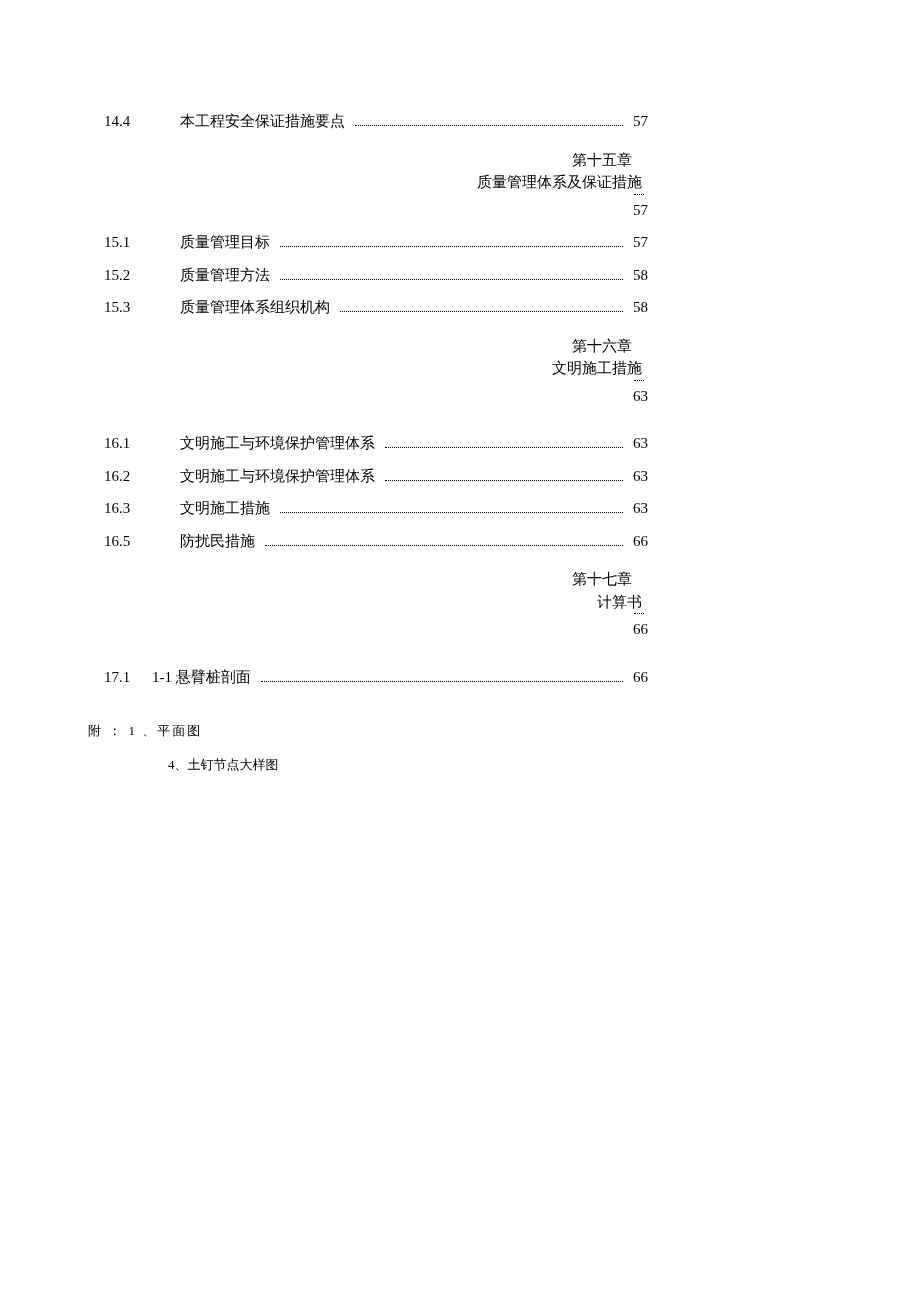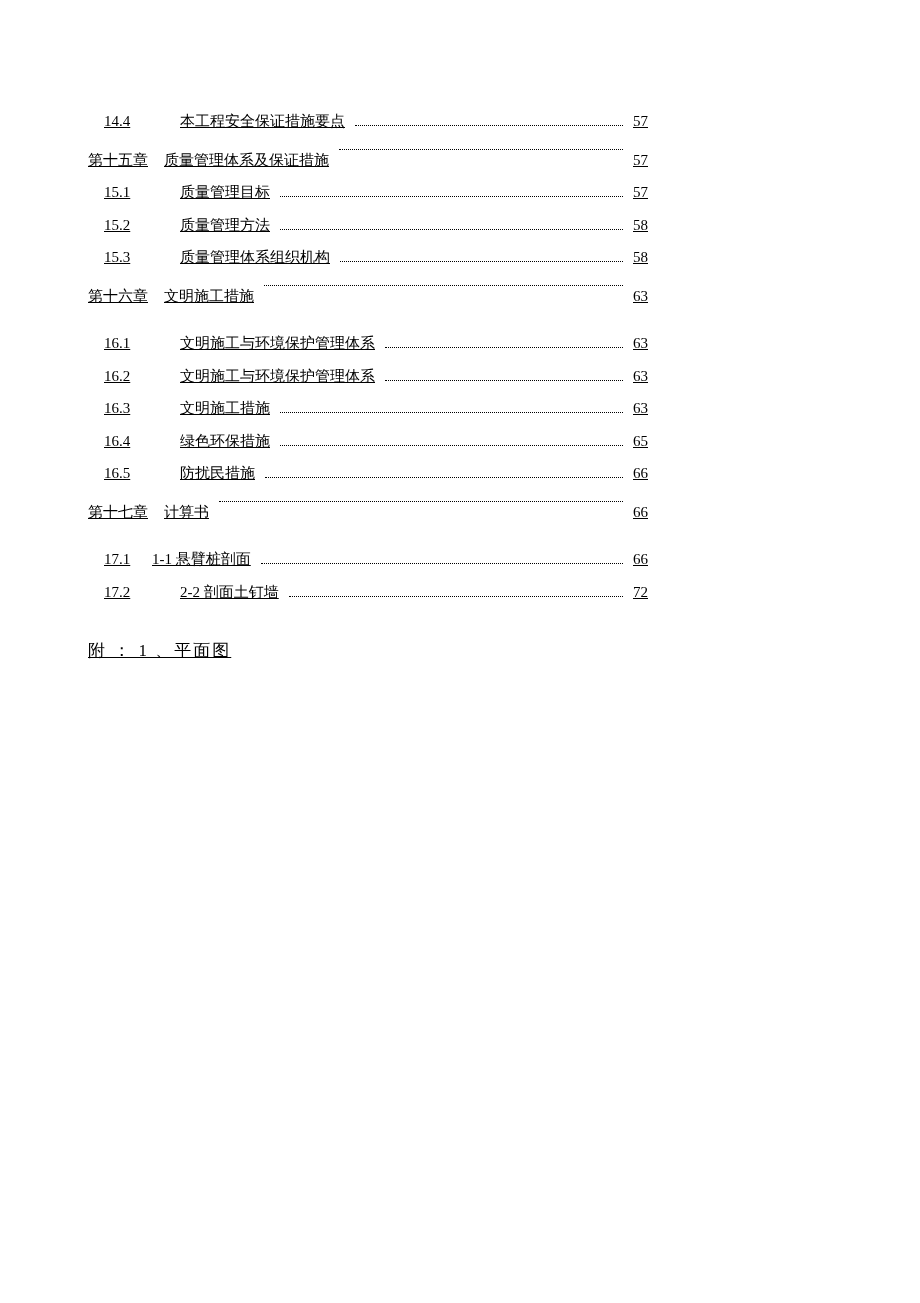--- a/index.html
+++ b/index.html
@@ -9,34 +9,34 @@
     font-family: "SimSun", "宋体", serif;
     color: #000;
     font-size: 15px;
     line-height: 1.5;
   }
   .page {
     width: 736px;
     height: 1303px;
     box-sizing: border-box;
     padding: 110px 88px 0 88px;
-    text-decoration: underline;
   }
   .toc-line {
     display: flex;
     align-items: baseline;
     margin-bottom: 10px;
     white-space: nowrap;
   }
   .toc-chapter {
     display: flex;
-    align-items: flex-start;
+    align-items: flex-end;
     margin-top: 16px;
     margin-bottom: 10px;
     white-space: nowrap;
+    flex-direction: column;
   }
   .num-col {
     width: 76px;
     text-align: left;
     padding-left: 16px;
     flex: 0 0 auto;
   }
   .chap-col {
     width: 76px;
     text-align: left;
@@ -56,21 +56,21 @@
   .page-col {
     flex: 0 0 auto;
     padding-left: 6px;
     text-align: right;
   }
   .group-top {
     margin-top: 25px;
   }
   .attach {
     margin-top: 26px;
-    font-size: 17px;
+    font-size: 13px;
     line-height: 2.6;
   }
   .attach-first {
     letter-spacing: 2px;
   }
   .attach-item {
     padding-left: 80px;
   }
 </style>
 </head>
@@ -129,49 +129,38 @@
     <span class="dots"></span>
     <span class="page-col">63</span>
   </div>
   <div class="toc-line">
     <span class="num-col">16.3</span>
     <span class="title-col">文明施工措施</span>
     <span class="dots"></span>
     <span class="page-col">63</span>
   </div>
   <div class="toc-line">
-    <span class="num-col">16.4</span>
-    <span class="title-col">绿色环保措施</span>
-    <span class="dots"></span>
-    <span class="page-col">65</span>
-  </div>
-  <div class="toc-line">
     <span class="num-col">16.5</span>
     <span class="title-col">防扰民措施</span>
     <span class="dots"></span>
     <span class="page-col">66</span>
   </div>
 
   <div class="toc-chapter">
     <span class="chap-col">第十七章</span>
     <span class="title-col">计算书</span>
     <span class="dots"></span>
     <span class="page-col">66</span>
   </div>
 
   <div class="toc-line group-top">
     <span class="num-col" style="width:48px;padding-left:16px;">17.1</span>
     <span class="title-col">1-1 悬臂桩剖面</span>
     <span class="dots"></span>
     <span class="page-col">66</span>
   </div>
-  <div class="toc-line">
-    <span class="num-col">17.2</span>
-    <span class="title-col">2-2 剖面土钉墙</span>
-    <span class="dots"></span>
-    <span class="page-col">72</span>
-  </div>
 
   <div class="attach">
     <div class="attach-first">附 ： 1 、平面图</div>
+    <div class="attach-item">4、土钉节点大样图</div>
   </div>
 
 </div>
 
 </body></html>

